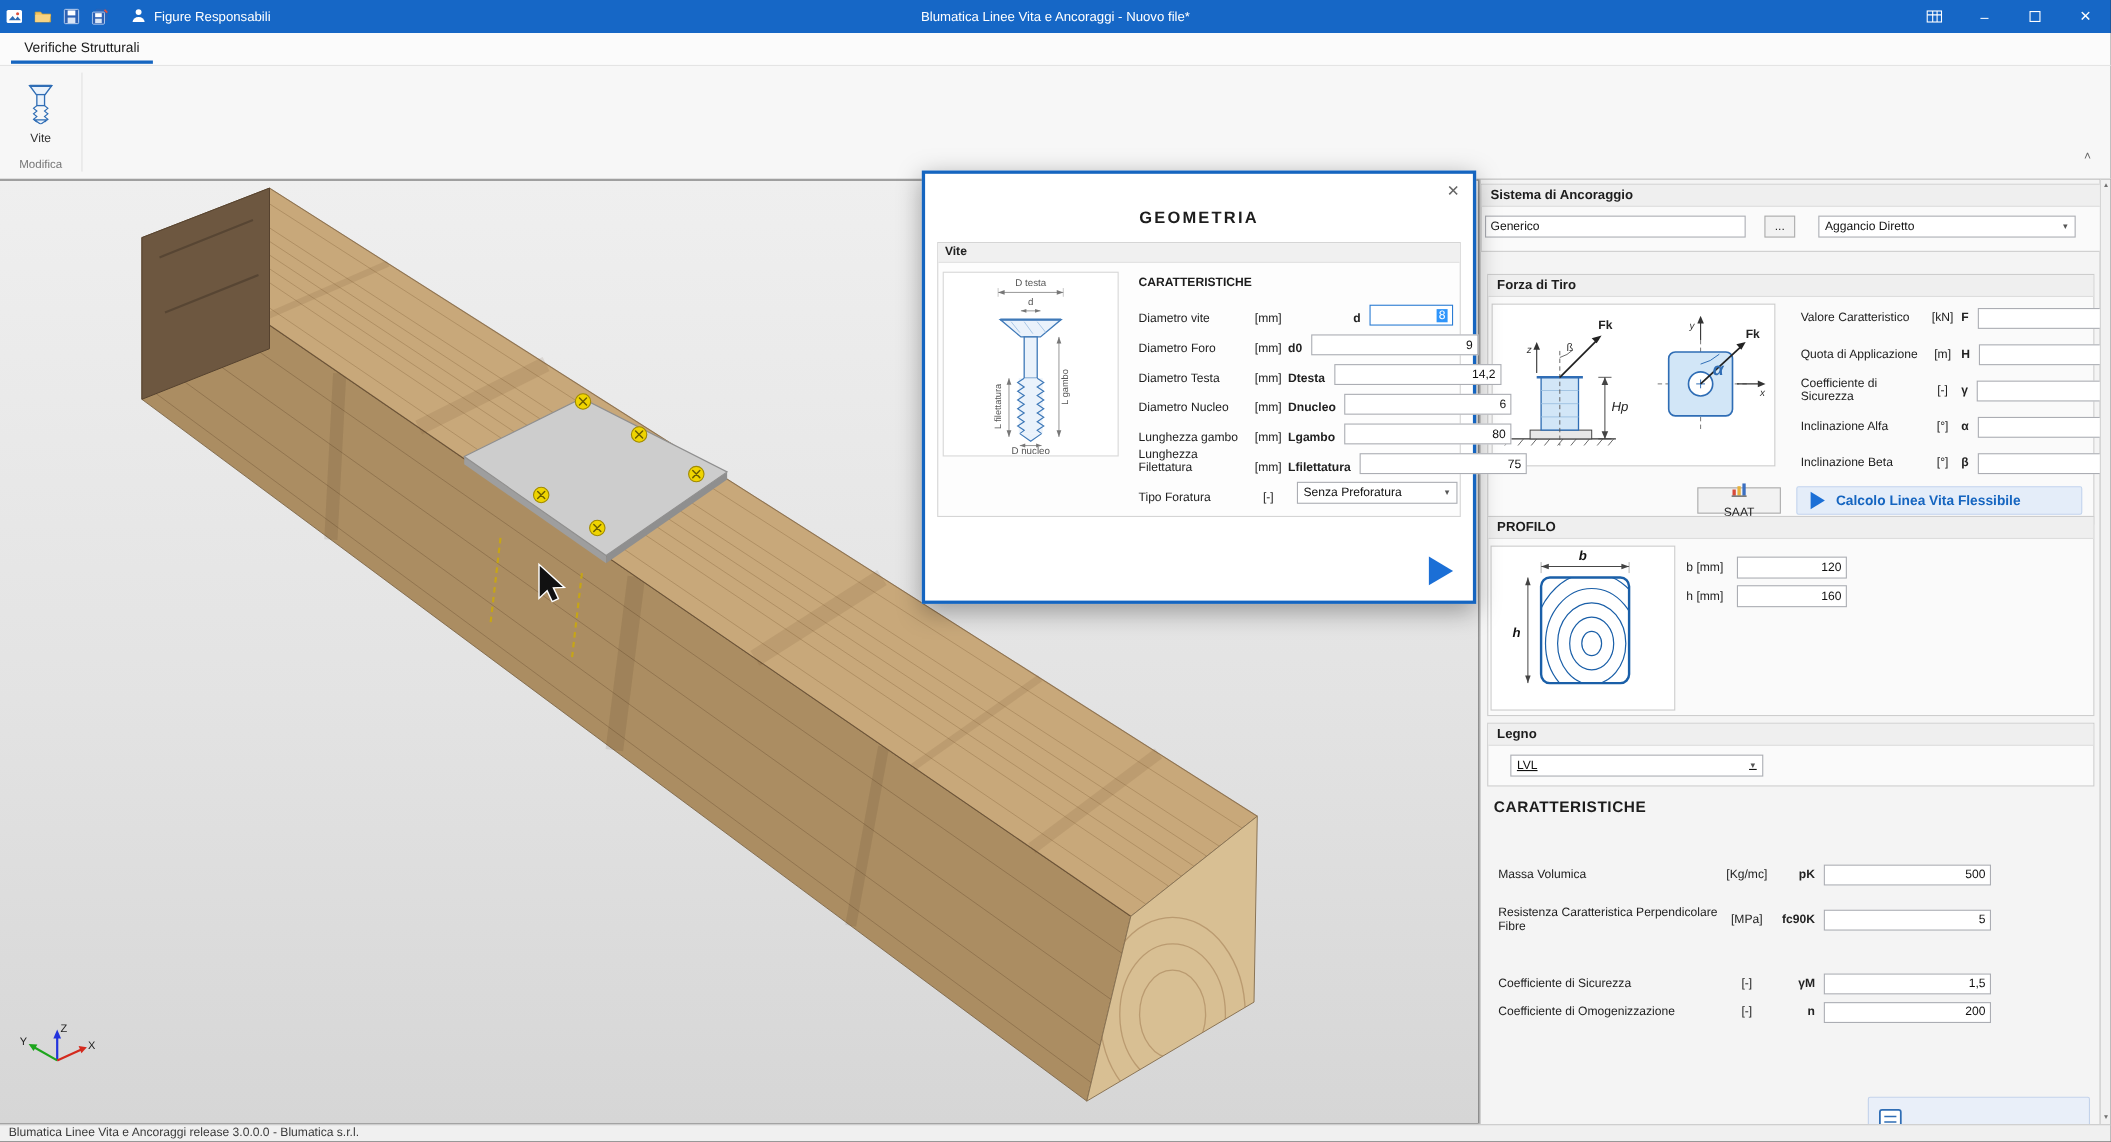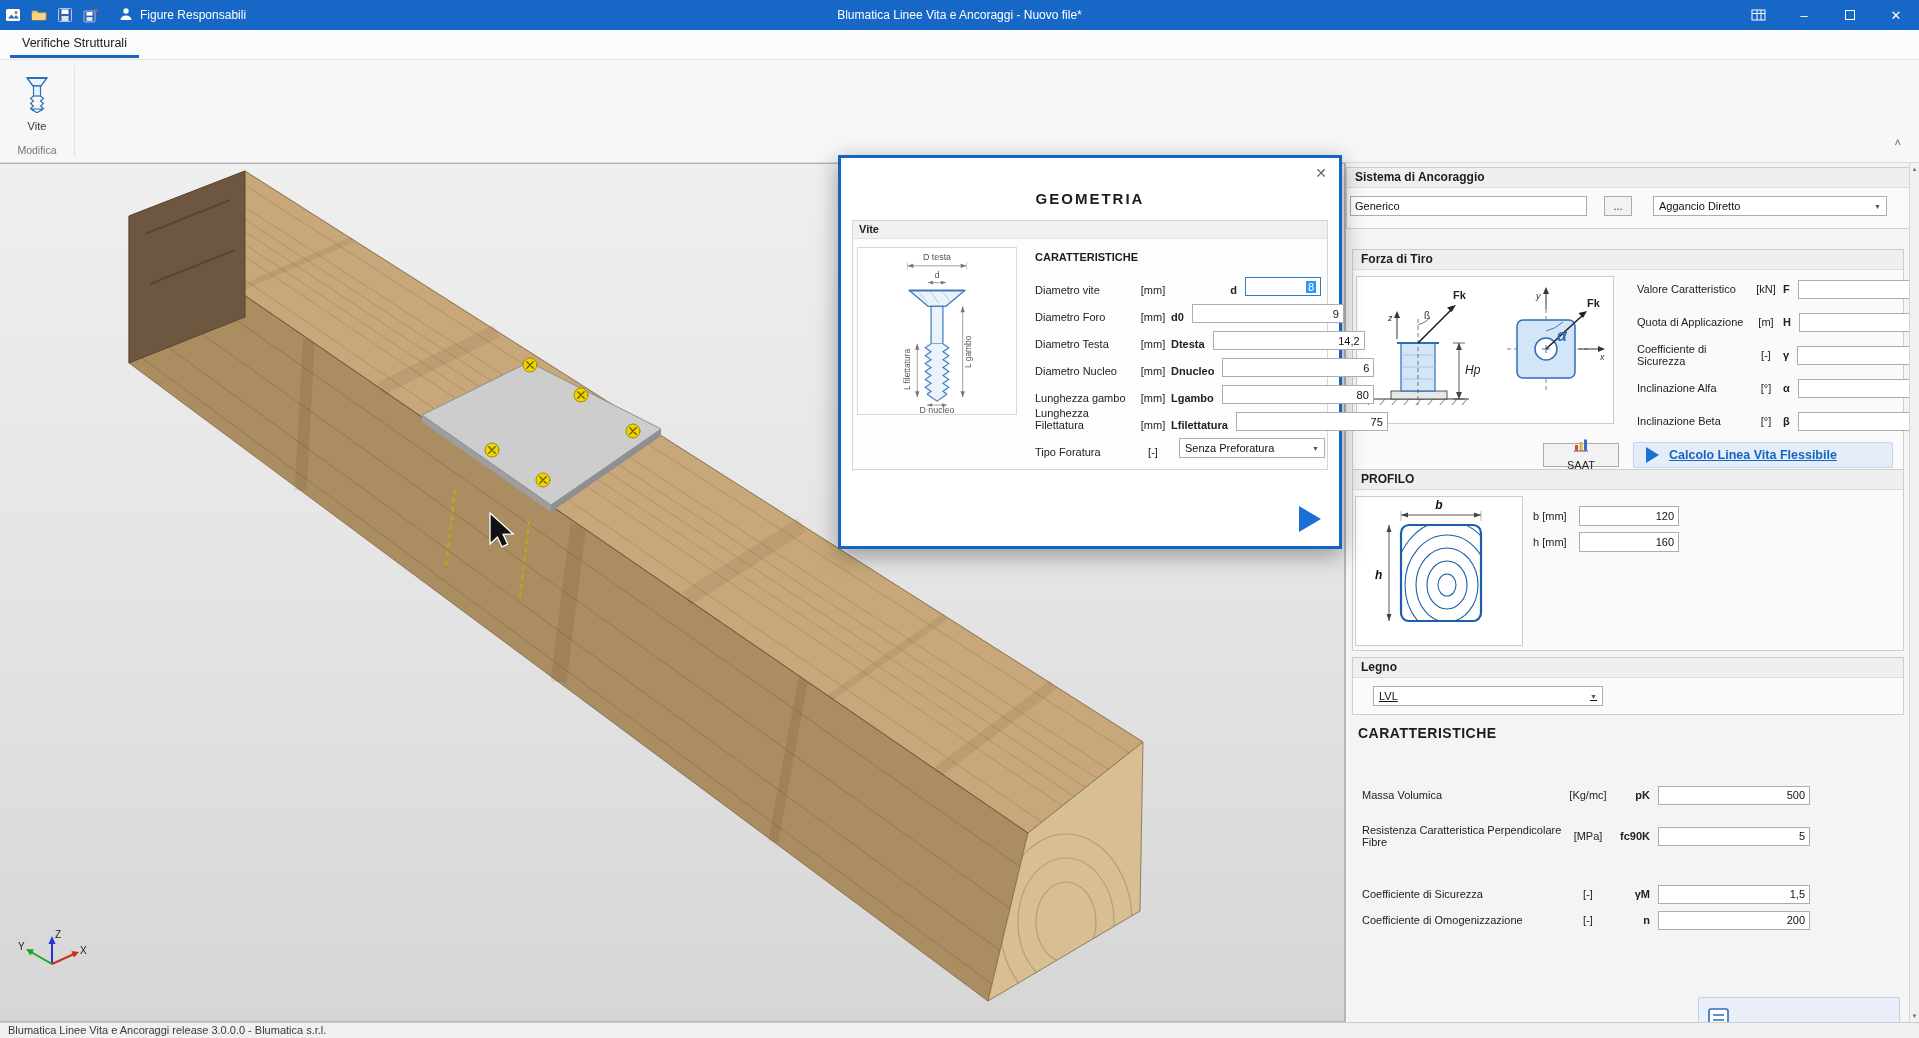--- a/index.html
+++ b/index.html
@@ -57,21 +57,21 @@
   .frow .inputbox { flex:0 0 68px; height:19px; }
   .crow { display:flex; align-items:center; height:20px; font-size:11px; width:448px;margin-top:32px; }
   .crow .lbl { flex:1; }
   .crow .unit { flex:0 0 52px; text-align:center; }
   .crow .sym { flex:0 0 44px; text-align:right; font-weight:bold; padding-right:8px; }
   .crow .inputbox { flex:0 0 84px; height:19px; }
   #car-title { font-weight:bold; font-size:14px; letter-spacing:0.5px; color:#1d1d1d; }
   #saat-btn { position:absolute; left:190px; top:193px; width:76px; height:24px; gap:5px;flex-direction:column; }
   #calcolo-btn { position:absolute; left:280px; top:192px; width:260px; height:26px; display:flex; align-items:center;
                  gap:10px; padding-left:12px; background:#e4edf9; border:1px solid #c2d4ee; border-radius:2px; }
-  #calcolo-lbl { color:#1565c0; font-weight:bold; font-size:12.5px;text-decoration:underline; }
+  #calcolo-lbl { color:#1565c0; font-weight:bold; font-size:12.5px; }
   .tri-blue-sm { width:0; height:0; border-left:13px solid #1b6fd6; border-top:8px solid transparent; border-bottom:8px solid transparent; }
   #esegui-btn { position:absolute; left:352px; top:834px; width:202px; height:40px; display:flex; align-items:flex-end; gap:12px;
                 padding-left:8px; background:#e9eff9; border:1px solid #c3d2ea; border-radius:2px; }
   #esegui-lbl { color:#1565c0; font-weight:bold; font-size:13px; }
   .diagbox { position:absolute; background:#fff; border:1px solid #ccc; }
 
   
   #scrollbar { left:1909px; top:163px; width:10px; height:859px; background:#f1f1f1; border-left:1px solid #d5d5d5;
                display:flex; flex-direction:column; justify-content:space-between; align-items:center; }
   .scr-arrow { font-size:6px; color:#707070; padding:3px 0; }

